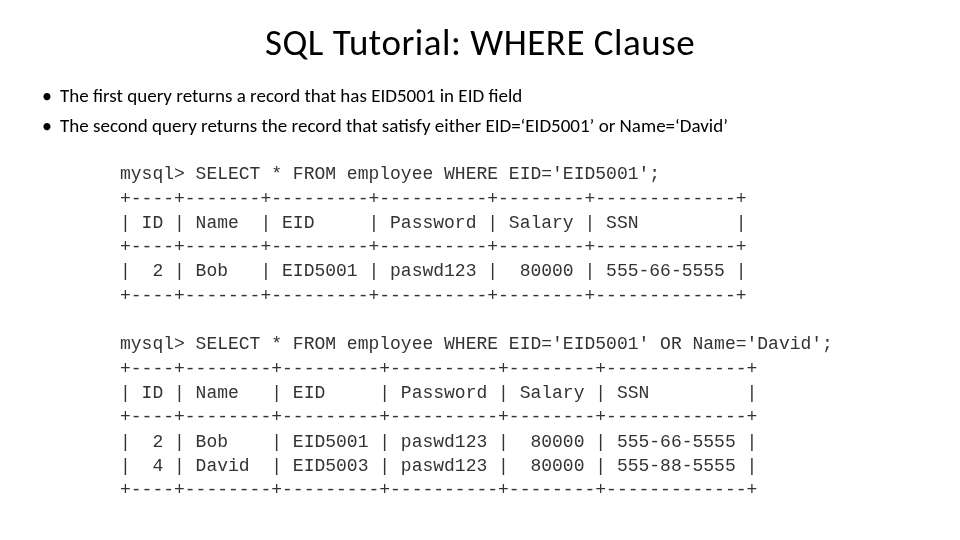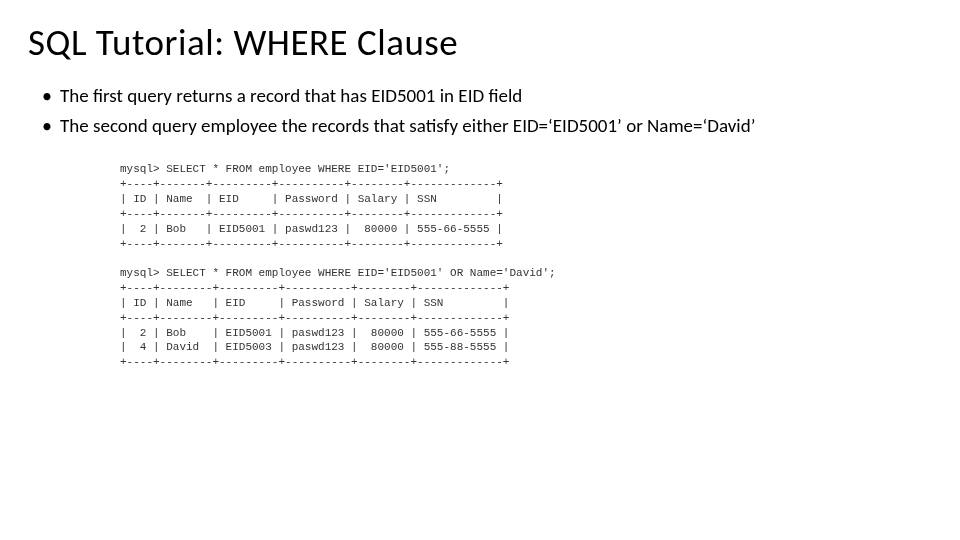--- a/index.html
+++ b/index.html
@@ -17,20 +17,21 @@
     }
     .slide {
       padding: 20px 28px;
     }
     .title {
       font-size: 37px;
       font-weight: 400;
       color: #000;
       letter-spacing: 0.5px;
       margin-bottom: 18px;
+      text-align: center;
     }
     .bullets {
       list-style: none;
       padding-left: 14px;
       margin-bottom: 24px;
     }
     .bullets li {
       font-size: 19px;
       line-height: 1.35;
       color: #000;
@@ -42,36 +43,36 @@
       content: "•";
       position: absolute;
       left: 0;
       top: 0;
       font-size: 20px;
     }
     .code-block {
       margin: 12px auto;
       width: 720px;
       font-family: Consolas, 'Courier New', monospace;
-      font-size: 11px;
+      font-size: 18px;
       line-height: 1.35;
       color: #333;
       white-space: pre;
       filter: blur(0.3px);
     }
   </style>
 </head>
 <body>
 
 <div class="slide">
   <h1 class="title">SQL Tutorial: WHERE Clause</h1>
 
   <ul class="bullets">
     <li>The first query returns a record that has EID5001 in EID field</li>
-    <li>The second query employee the records that satisfy either EID=‘EID5001’ or Name=‘David’</li>
+    <li>The second query returns the record that satisfy either EID=‘EID5001’ or Name=‘David’</li>
   </ul>
 
   <div class="code-block"><span>mysql&gt; SELECT * FROM employee WHERE EID='EID5001';</span>
 <span>+----+-------+---------+----------+--------+-------------+</span>
 <span>| ID | Name  | EID     | Password | Salary | SSN         |</span>
 <span>+----+-------+---------+----------+--------+-------------+</span>
 <span>|  2 | Bob   | EID5001 | paswd123 |  80000 | 555-66-5555 |</span>
 <span>+----+-------+---------+----------+--------+-------------+</span>
 
 <span>mysql&gt; SELECT * FROM employee WHERE EID='EID5001' OR Name='David';</span>

